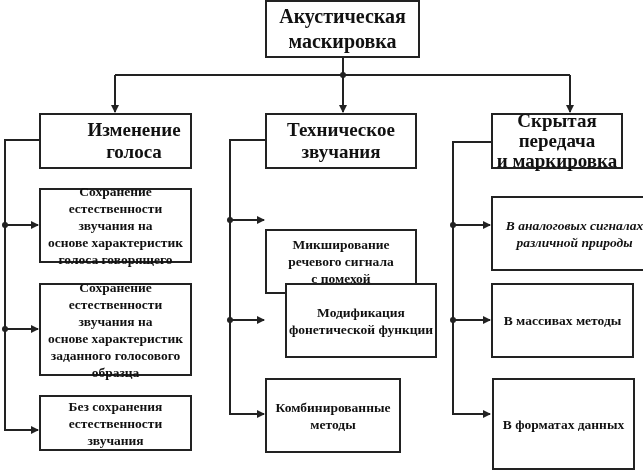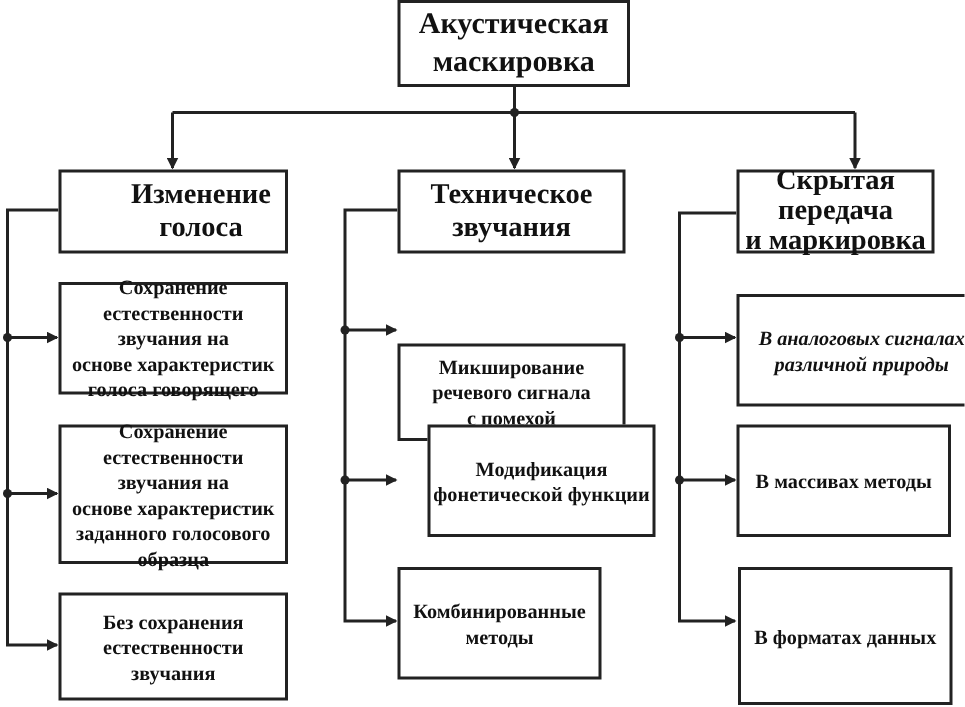--- a/index.html
+++ b/index.html
@@ -68,21 +68,21 @@
 естественности
 звучания на
 основе характеристик
 голоса говорящего</div>
 <div class="box leaf" style="left:39px; top:283px; width:153px; height:93px;">Сохранение
 естественности
 звучания на
 основе характеристик
 заданного голосового
 образца</div>
-<div class="box leaf" style="left:39px; top:395px; width:153px; height:72px;">Без сохранения
+<div class="box leaf" style="left:39px; top:395px; width:153px; height:56px;">Без сохранения
 естественности
 звучания</div>
 
 <div class="box leaf" style="left:265px; top:188px; width:152px; height:65px;margin-top:41px;">Микширование
 речевого сигнала
 с помехой</div>
 <div class="box leaf" style="left:254px; top:283px; width:152px; height:75px;margin-left:31px;">Модификация
 фонетической функции</div>
 <div class="box leaf" style="left:265px; top:378px; width:136px; height:75px;">Комбинированные
 методы</div>

